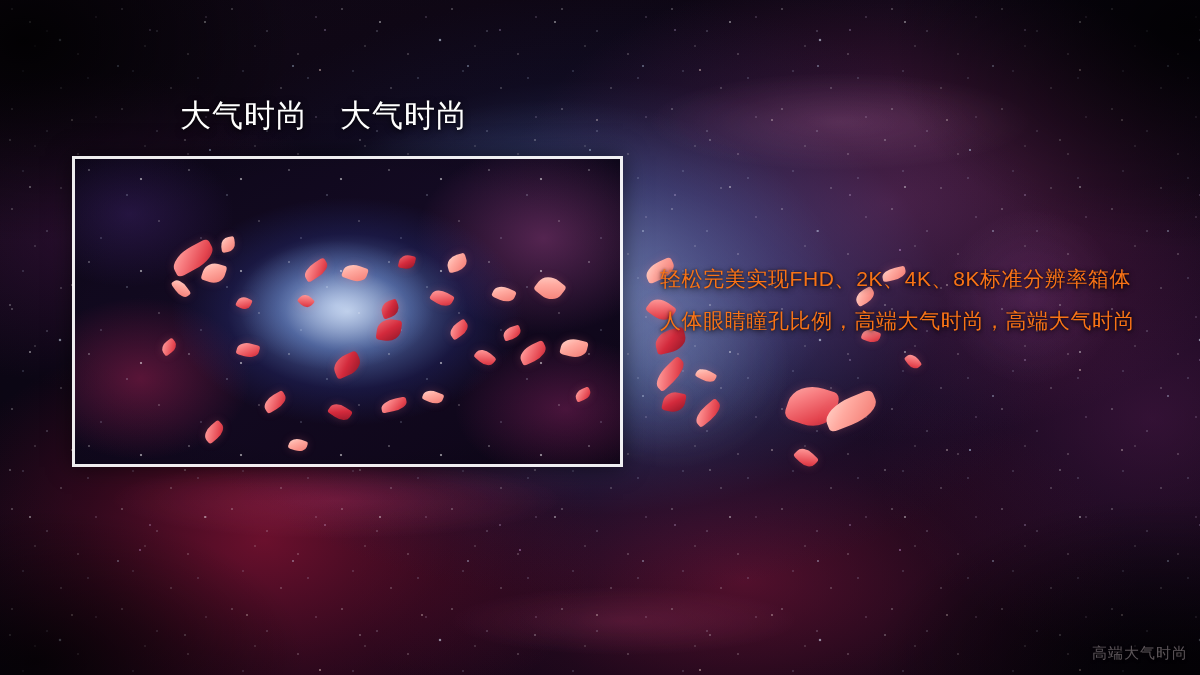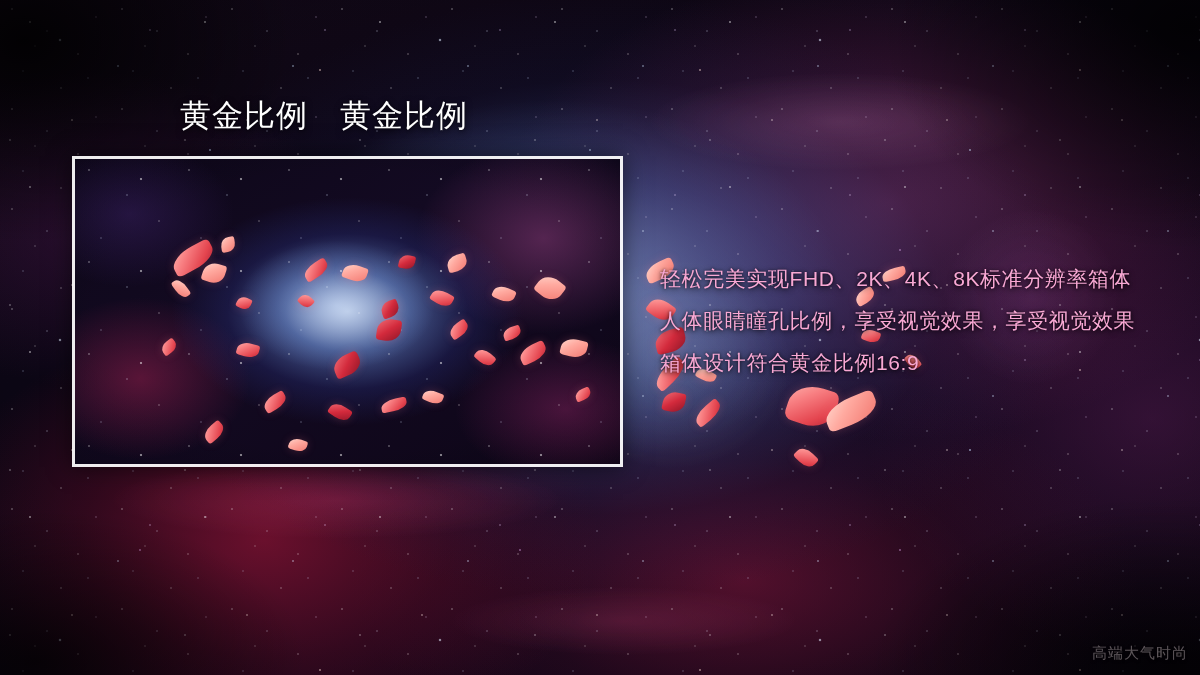--- a/index.html
+++ b/index.html
@@ -169,21 +169,21 @@
 
   #body-copy {
     position: absolute;
     left: 660px;
     top: 258px;
     width: 520px;
   }
   .body-line {
     font-size: 21px;
     line-height: 42px;
-    color: #f9a8d4;
+    color: #f97316;
     letter-spacing: 0.6px;
     white-space: nowrap;
     text-shadow: 0 2px 6px rgba(0,0,0,0.8), 0 0 3px rgba(0,0,0,0.65);
   }
 
   #watermark {
     position: absolute;
     right: 12px;
     bottom: 12px;
     font-size: 15px;
@@ -251,23 +251,22 @@
       <div class="petal" style="left:188px; top:236px; width:24px; height:14px; transform:rotate(-30deg);"></div>
       <div class="petal deep" style="left:254px; top:246px; width:22px; height:14px; transform:rotate(34deg);"></div>
       <div class="petal" style="left:306px; top:240px; width:26px; height:12px; transform:rotate(-12deg);"></div>
       <div class="petal pale" style="left:348px; top:232px; width:20px; height:12px; transform:rotate(22deg);"></div>
       <div class="petal" style="left:128px; top:266px; width:22px; height:14px; transform:rotate(-40deg);"></div>
       <div class="petal pale" style="left:214px; top:280px; width:18px; height:12px; transform:rotate(18deg);"></div>
       <div class="petal" style="left:500px; top:230px; width:16px; height:11px; transform:rotate(-22deg);"></div>
     </div>
   </div>
 
-  <div id="headline">黄金比例　黄金比例</div>
+  <div id="headline">大气时尚　大气时尚</div>
 
   <div id="body-copy">
     <div class="body-line">轻松完美实现FHD、2K、4K、8K标准分辨率箱体</div>
-    <div class="body-line">人体眼睛瞳孔比例，享受视觉效果，享受视觉效果</div>
-    <div class="body-line">箱体设计符合黄金比例16:9</div>
+    <div class="body-line">人体眼睛瞳孔比例，高端大气时尚，高端大气时尚</div>
   </div>
 
   <div id="watermark">高端大气时尚</div>
 
 </div>
 
 </body></html>

